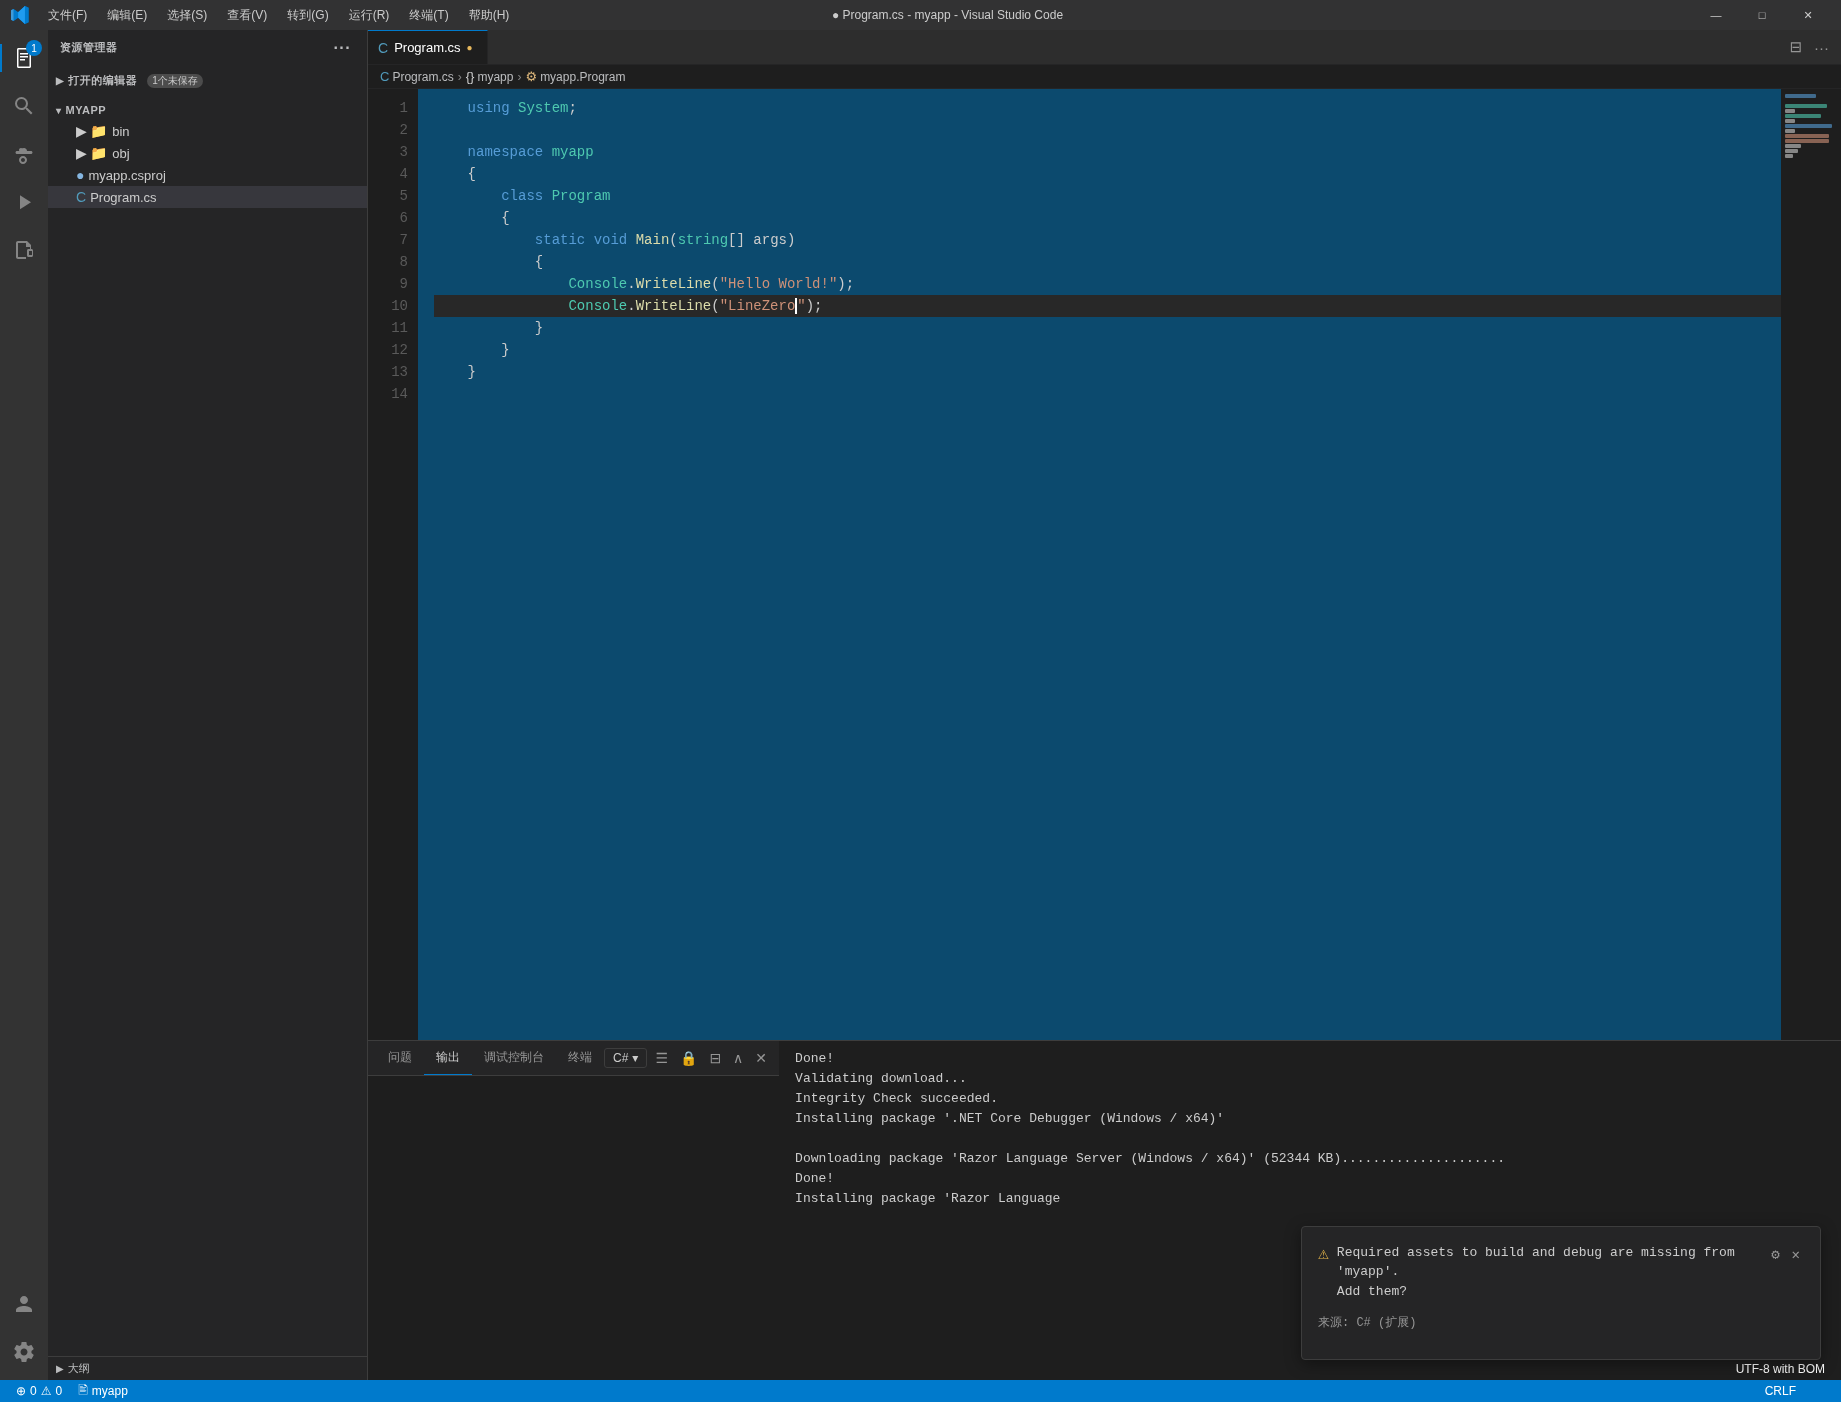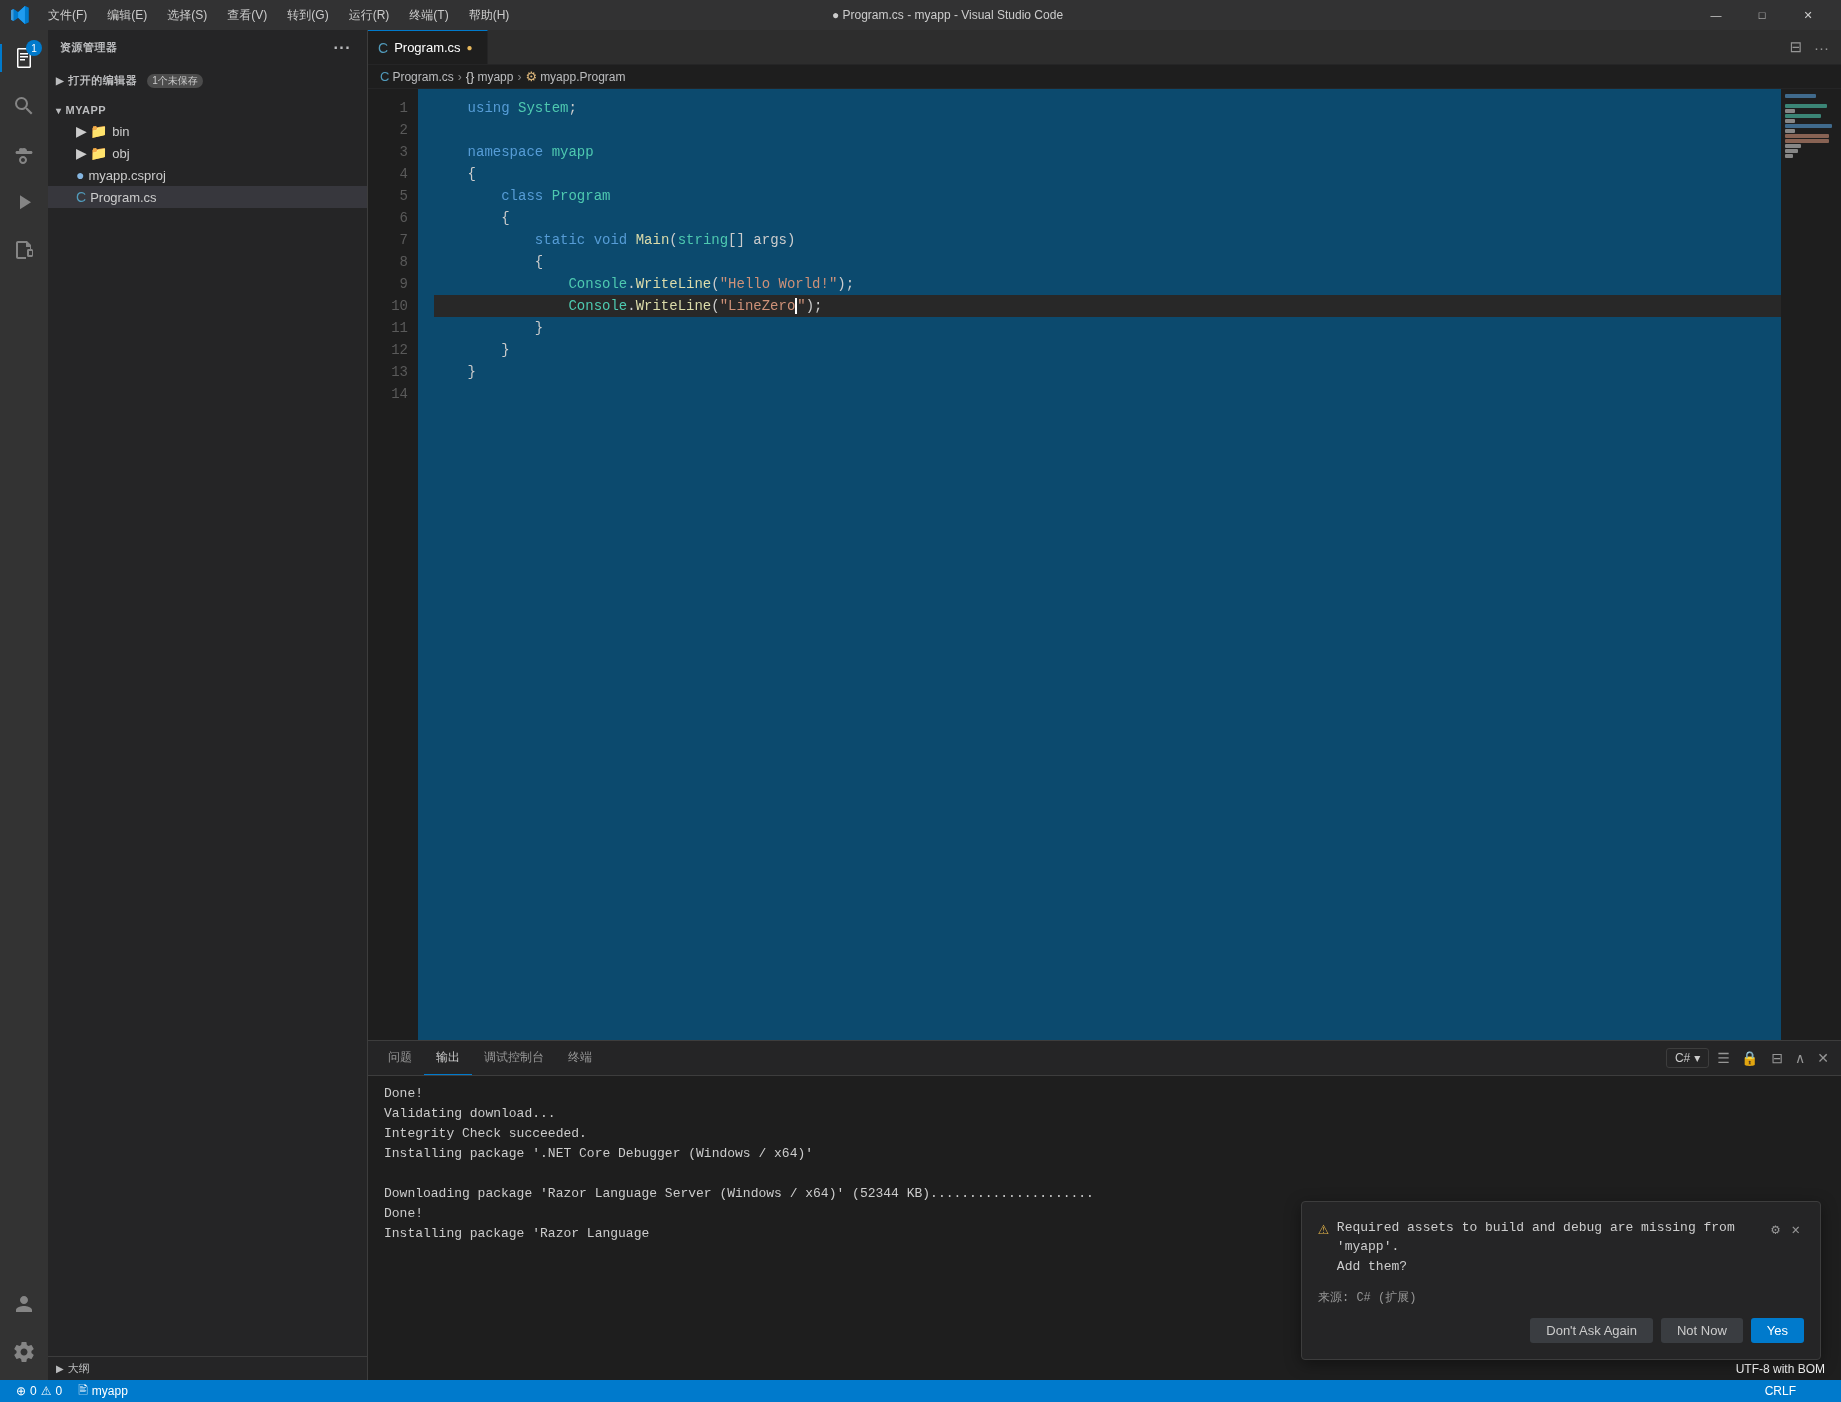--- a/index.html
+++ b/index.html
@@ -345,21 +345,21 @@
       border-radius: 1px;
       background: #3d3d3d;
       opacity: 0.6;
     }
 
     
     .panel-area {
       height: 340px;
       background: #1e1e1e;
       display: flex;
-      flex-direction: column;
+      flex-direction: row;
       border-top: 1px solid #3d3d3d;
       flex-shrink: 0;
     }
     .panel-tabs {
       height: 35px;
       background: #252526;
       display: flex;
       align-items: stretch;
       padding: 0 8px;
       border-bottom: 1px solid #3d3d3d;
@@ -751,25 +751,20 @@
             <span class="notification-icon">⚠</span>
             <div class="notification-text">
               Required assets to build and debug are missing from 'myapp'.<br>Add them?
             </div>
             <div class="notification-actions-header">
               <span class="notification-action-icon">⚙</span>
               <span class="notification-action-icon">✕</span>
             </div>
           </div>
           <div class="notification-source">来源: C# (扩展)</div>
-          <div class="notification-buttons">
-            <button class="notif-btn secondary">Don't Ask Again</button>
-            <button class="notif-btn secondary">Not Now</button>
-            <button class="notif-btn primary">Yes</button>
-          </div>
         </div>
       </div>
     </div>
 
   </div>
 </div>
 
 <div class="status-bar">
   <div class="status-left">
     <div class="status-item">

